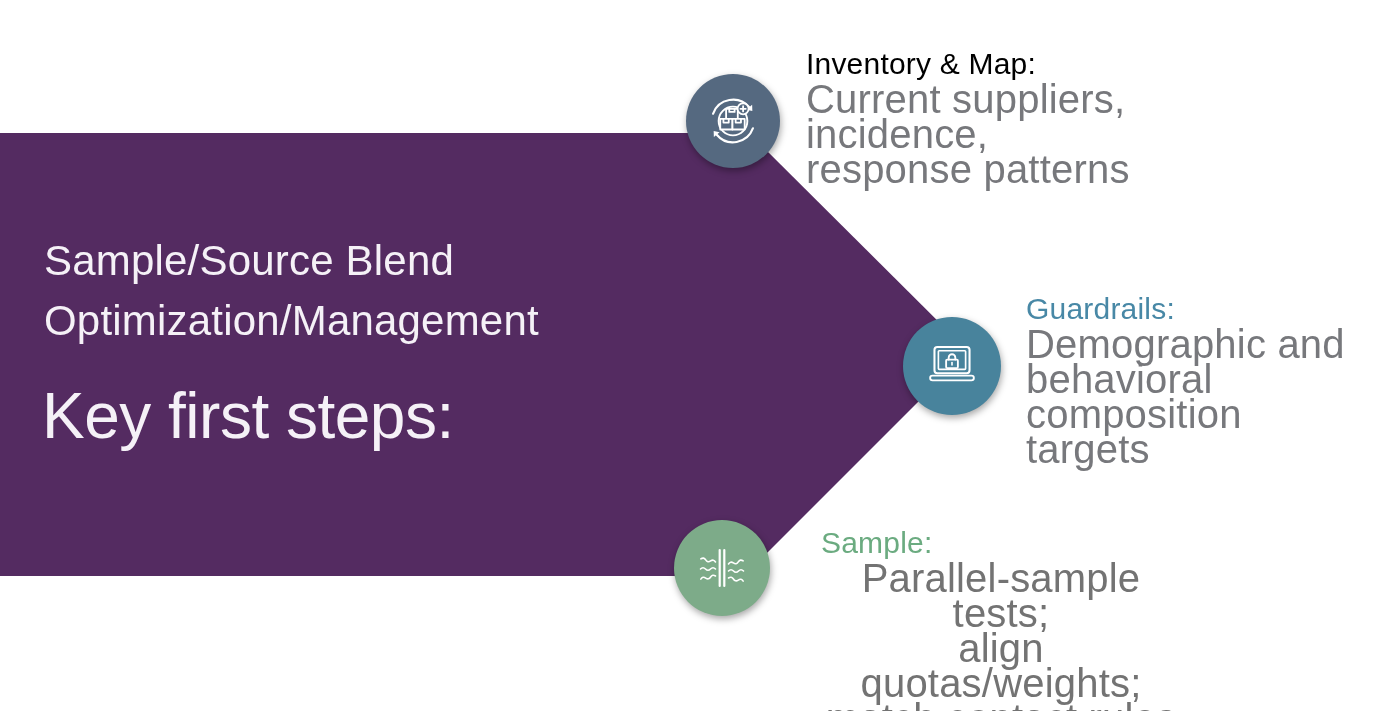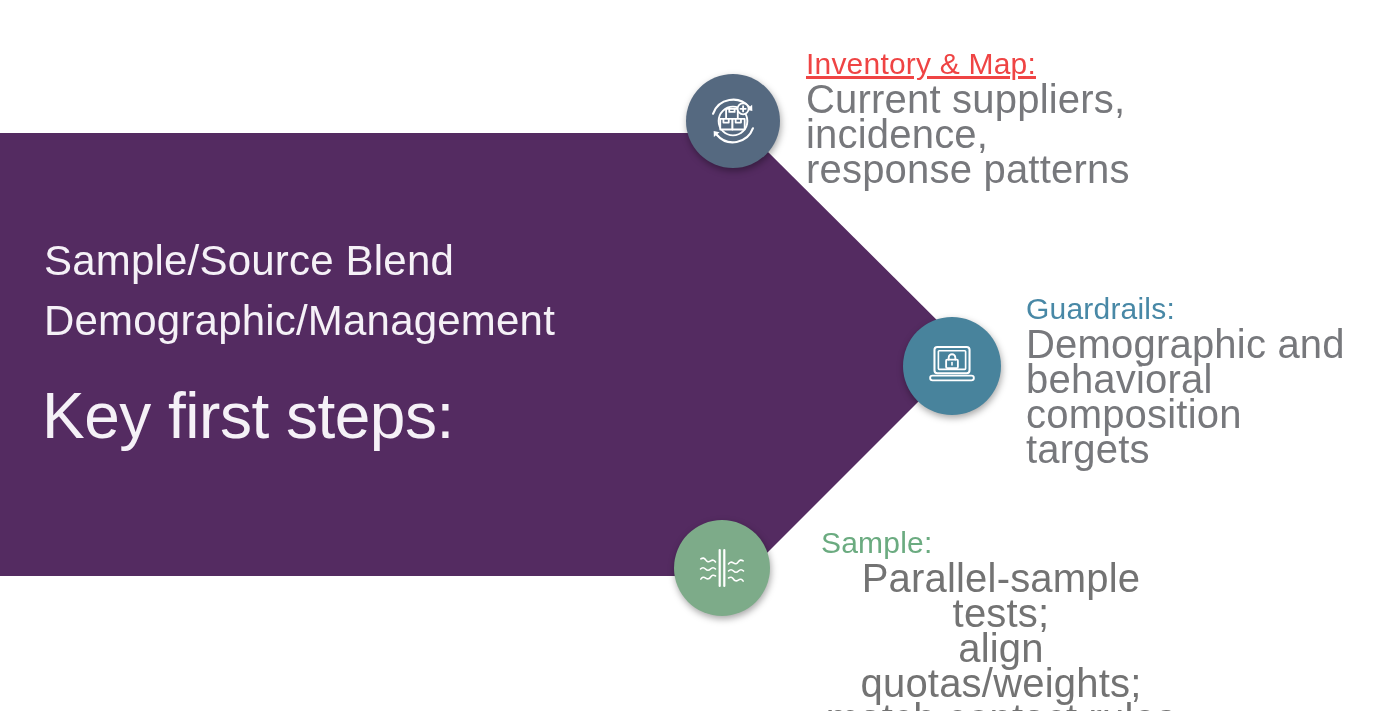--- a/index.html
+++ b/index.html
@@ -47,21 +47,21 @@
 </head>
 <body>
 
 <div class="slide">
 
   <svg class="chevron-svg" width="1393" height="711" viewBox="0 0 1393 711" aria-hidden="true">
     <polygon points="0,133 749,133 968.5,351.5 744,576 0,576" style="fill: rgb(84, 43, 97);"></polygon>
   </svg>
 
   <div class="slide-subtitle" style="color: rgb(245, 241, 247);">Sample/Source Blend
-Demographic/Management</div>
+Optimization/Management</div>
   <div class="slide-title" style="color: rgb(245, 241, 247); text-align: center;">Key first steps:</div>
 
   <div class="step-circle circle-1" style="background-color: rgb(85, 105, 128);">
     <svg viewBox="0 0 64 64" aria-hidden="true">
       <g stroke="#ffffff" fill="none" stroke-width="2" stroke-linecap="round" stroke-linejoin="round">
         <path d="M13.2 25.2 A20 20 0 0 1 47.3 19.1"></path>
         <path d="M50.8 38.8 A20 20 0 0 1 16.7 44.9"></path>
         <circle cx="32" cy="32" r="13.5" stroke-width="1.8"></circle>
       </g>
       <path d="M50.2 22.5 L50 16.8 L44.6 21.3 Z" fill="#ffffff"></path>
@@ -103,21 +103,21 @@
         <path d="M10.5 33 q2.5 -2.6 5 0 q2.5 2.6 5 0 q2.5 -2.6 5 0"></path>
         <path d="M10.5 40 q2.5 -2.6 5 0 q2.5 2.6 5 0 q2.5 -2.6 5 0" transform="rotate(-12 25.5 40)"></path>
         <path d="M38.5 28 q2.5 -2.6 5 0 q2.5 2.6 5 0 q2.5 -2.6 5 0" transform="rotate(-12 38.5 28)"></path>
         <path d="M38.5 35 q2.5 -2.6 5 0 q2.5 2.6 5 0 q2.5 -2.6 5 0"></path>
         <path d="M38.5 42 q2.5 -2.6 5 0 q2.5 2.6 5 0 q2.5 -2.6 5 0" transform="rotate(12 38.5 42)"></path>
       </g>
     </svg>
   </div>
 
   <div class="step step-1">
-    <div class="step-heading" style="color: #ef4444; text-decoration: underline;">Inventory &amp; Map:</div>
+    <div class="step-heading" style="color: #000000;">Inventory &amp; Map:</div>
     <div class="step-body" style="color: rgb(119, 120, 124);">Current suppliers, incidence,
 response patterns</div>
   </div>
 
   <div class="step step-2">
     <div class="step-heading" style="color: rgb(72, 136, 166);">Guardrails:</div>
     <div class="step-body" style="color: rgb(119, 120, 124);">Demographic and
 behavioral composition
 targets</div>
   </div>

